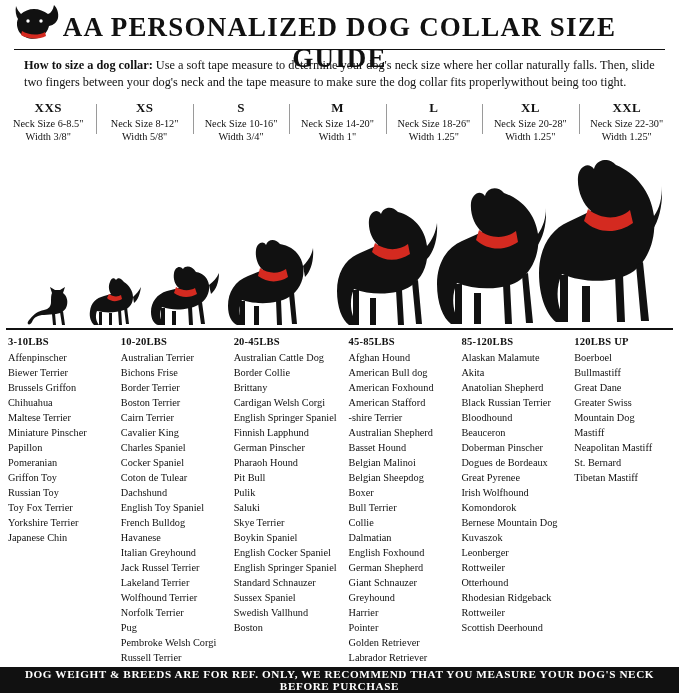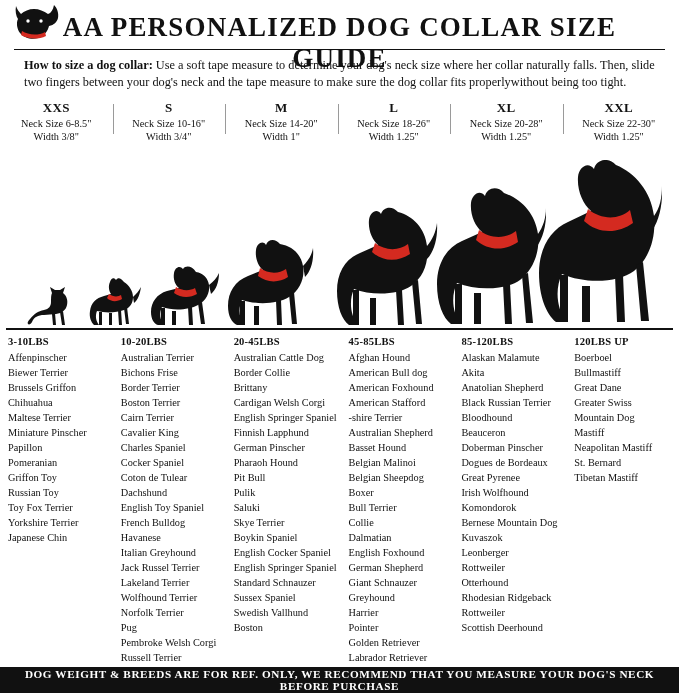--- a/index.html
+++ b/index.html
@@ -157,20 +157,26 @@
 
 <div class="intro">
   <b>How to size a dog collar:</b><span> Use a soft tape measure to determine your dog's neck size where her collar naturally falls. Then, slide two fingers between your dog's neck and the tape measure to make sure the dog collar fits properlywithout being too tight.</span>
 </div>
 
 <div class="sizes">
   <div class="size-col">
     <div class="size-name">XXS</div>
     <div class="size-neck">Neck Size 6-8.5"</div>
     <div class="size-width">Width 3/8"</div>
+  </div>
+  <div class="size-col">
+    <div class="divider"></div>
+    <div class="size-name">XS</div>
+    <div class="size-neck">Neck Size 8-12"</div>
+    <div class="size-width">Width 5/8"</div>
   </div>
   <div class="size-col">
     <div class="divider"></div>
     <div class="size-name">S</div>
     <div class="size-neck">Neck Size 10-16"</div>
     <div class="size-width">Width 3/4"</div>
   </div>
   <div class="size-col">
     <div class="divider"></div>
     <div class="size-name">M</div>

